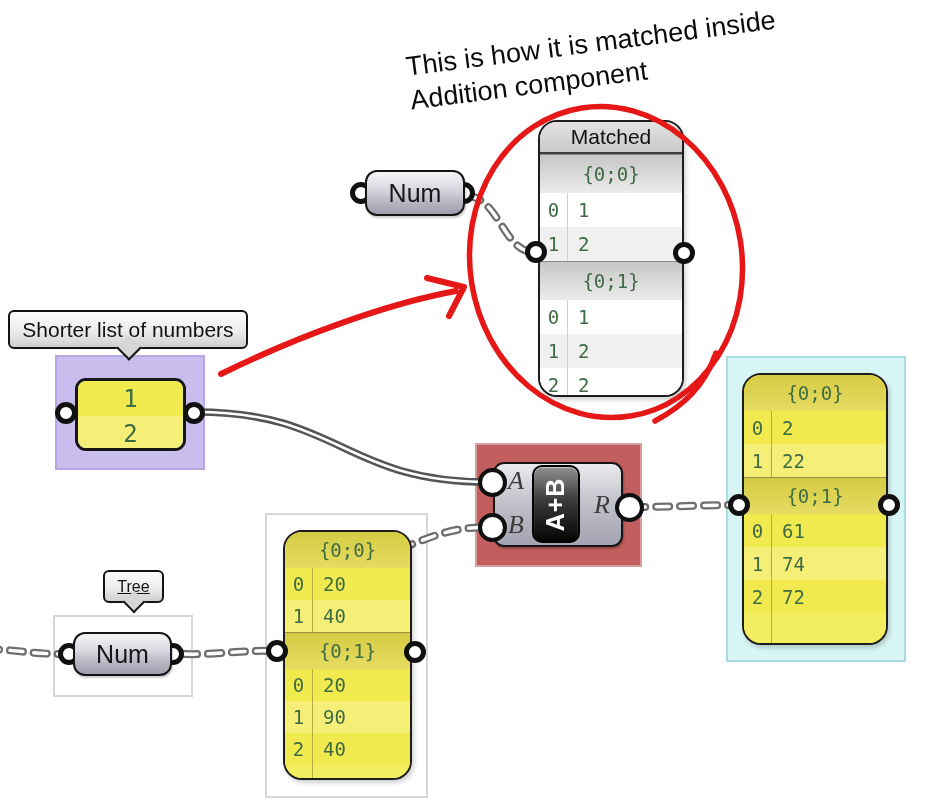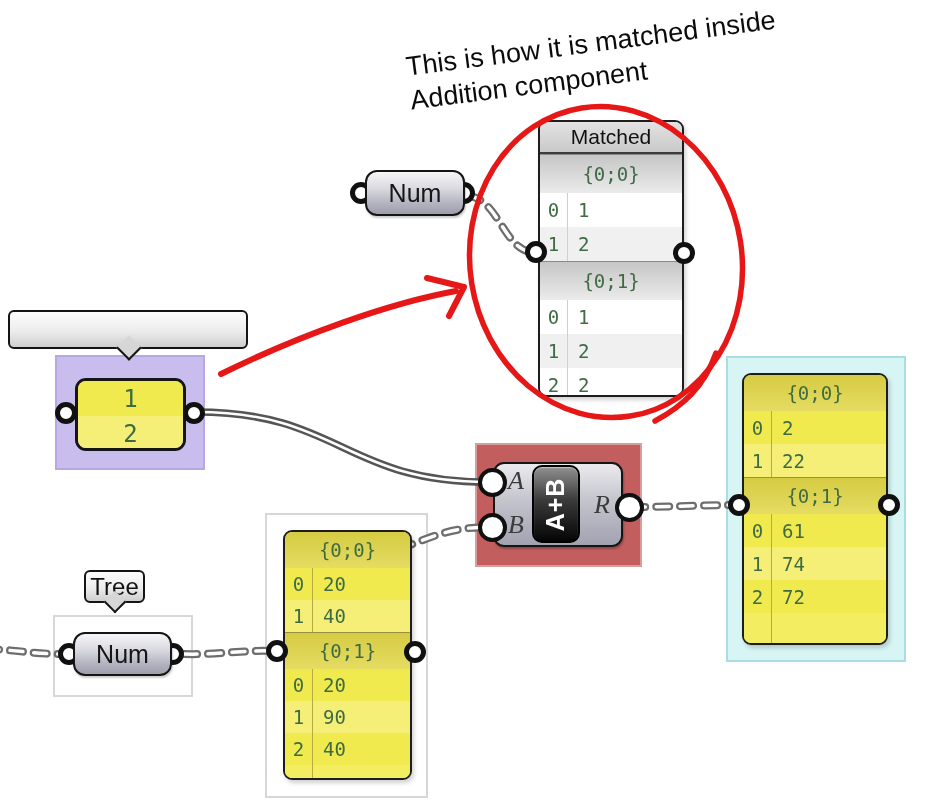--- a/index.html
+++ b/index.html
@@ -37,21 +37,21 @@
 
   
   .ring{position:absolute;box-sizing:border-box;width:22px;height:22px;border:5.5px solid #101010;
         background:#fff;border-radius:50%;}
   .ring.under{z-index:4;}
   .ring.over{z-index:6;}
   .port{position:absolute;z-index:6;box-sizing:border-box;width:29px;height:29px;border:4px solid #101010;
         background:#fff;border-radius:50%;}
 
   
-  .panel{position:absolute;z-index:5;box-sizing:border-box;border:2.5px solid #1d1d1d;border-radius:9px;
+  .panel{position:absolute;z-index:5;box-sizing:border-box;border:2.5px solid #1d1d1d;border-radius:19px;
     overflow:hidden;font-family:"DejaVu Sans Mono",monospace;font-size:19px;color:#3e6b44;
     box-shadow:2px 3px 4px rgba(0,0,0,.18);background:#fff;}
   .panel .hdr{height:30px;display:flex;align-items:center;justify-content:center;
     font-family:"Liberation Sans",sans-serif;font-size:21px;color:#111;
     background:linear-gradient(180deg,#e2e2e2,#c9c9c9);border-bottom:2px solid #3c3c3c;}
   .band{display:flex;align-items:center;justify-content:center;}
   .m-band{height:38px;background:linear-gradient(180deg,#c6c6c6,#ebebeb);border-top:1px solid #8a8a8a;}
   .y-band{height:36px;background:linear-gradient(180deg,#d5cb43,#e5dc62);border-top:1px solid #9a9140;}
   .row{display:flex;align-items:center;}
   .m-row{height:34px;background:#ffffff;}
@@ -120,23 +120,24 @@
       <path d="M 632 507 C 668 507 702 505 736 505" fill="none" stroke="#ffffff" stroke-width="3.5" stroke-linecap="round" stroke-dasharray="13 11"></path>
     </g>
   </svg>
 
   <div class="scribble-title">
     <div>This is how it is matched inside</div>
     <div>Addition component</div>
   </div>
 
   <div class="callout" style="left:8px;top:310px;width:240px;height:39px;font-size:21px;">
+    <span>Shorter list of numbers</span>
     <div class="tail" style="left:110px;"></div>
   </div>
-  <div class="callout" style="left:84px;top:570px;width:61px;height:33px;font-size:24px;">
+  <div class="callout" style="left:103px;top:570px;width:61px;height:33px;font-size:16px;text-decoration:underline;">
     <span>Tree</span>
     <div class="tail" style="left:21px;width:14px;height:14px;bottom:-9px;"></div>
   </div>
 
   <span class="ring under" style="left:350px;top:182px;"></span>
   <span class="ring under" style="left:453px;top:182px;"></span>
   <div class="capsule" style="left:365px;top:170px;width:100px;height:46px;">
     <span>Num</span>
   </div>
 

